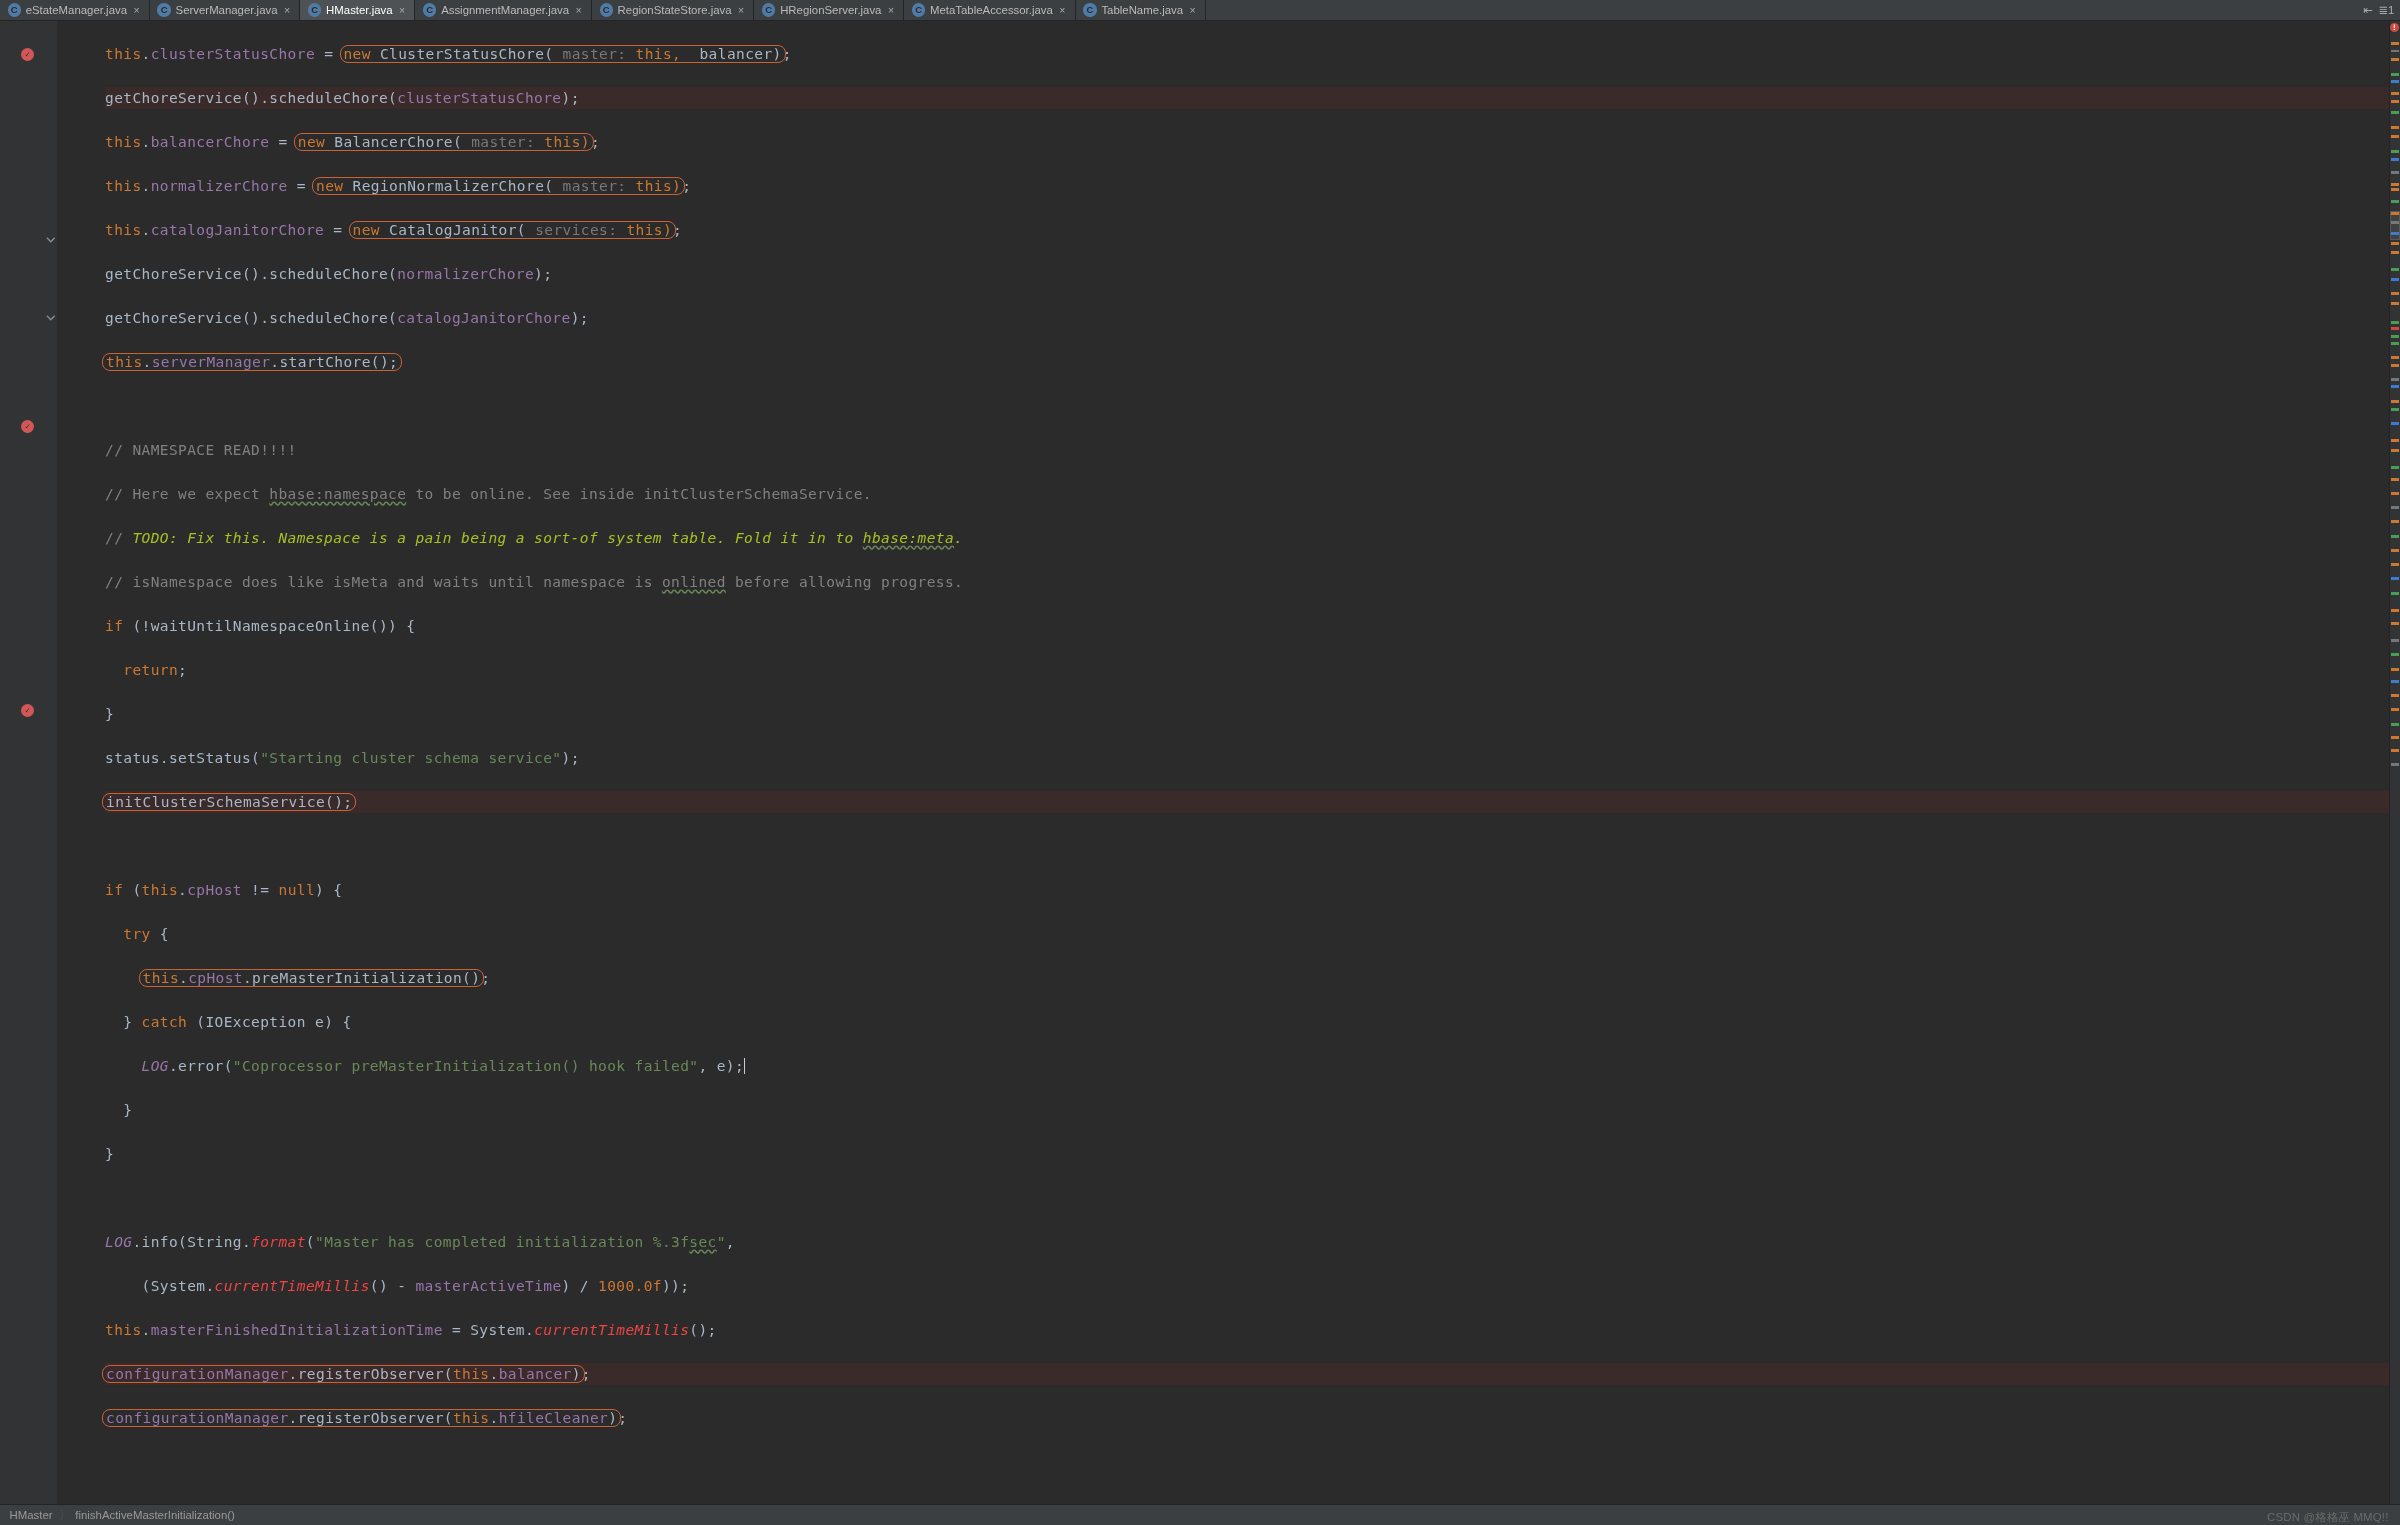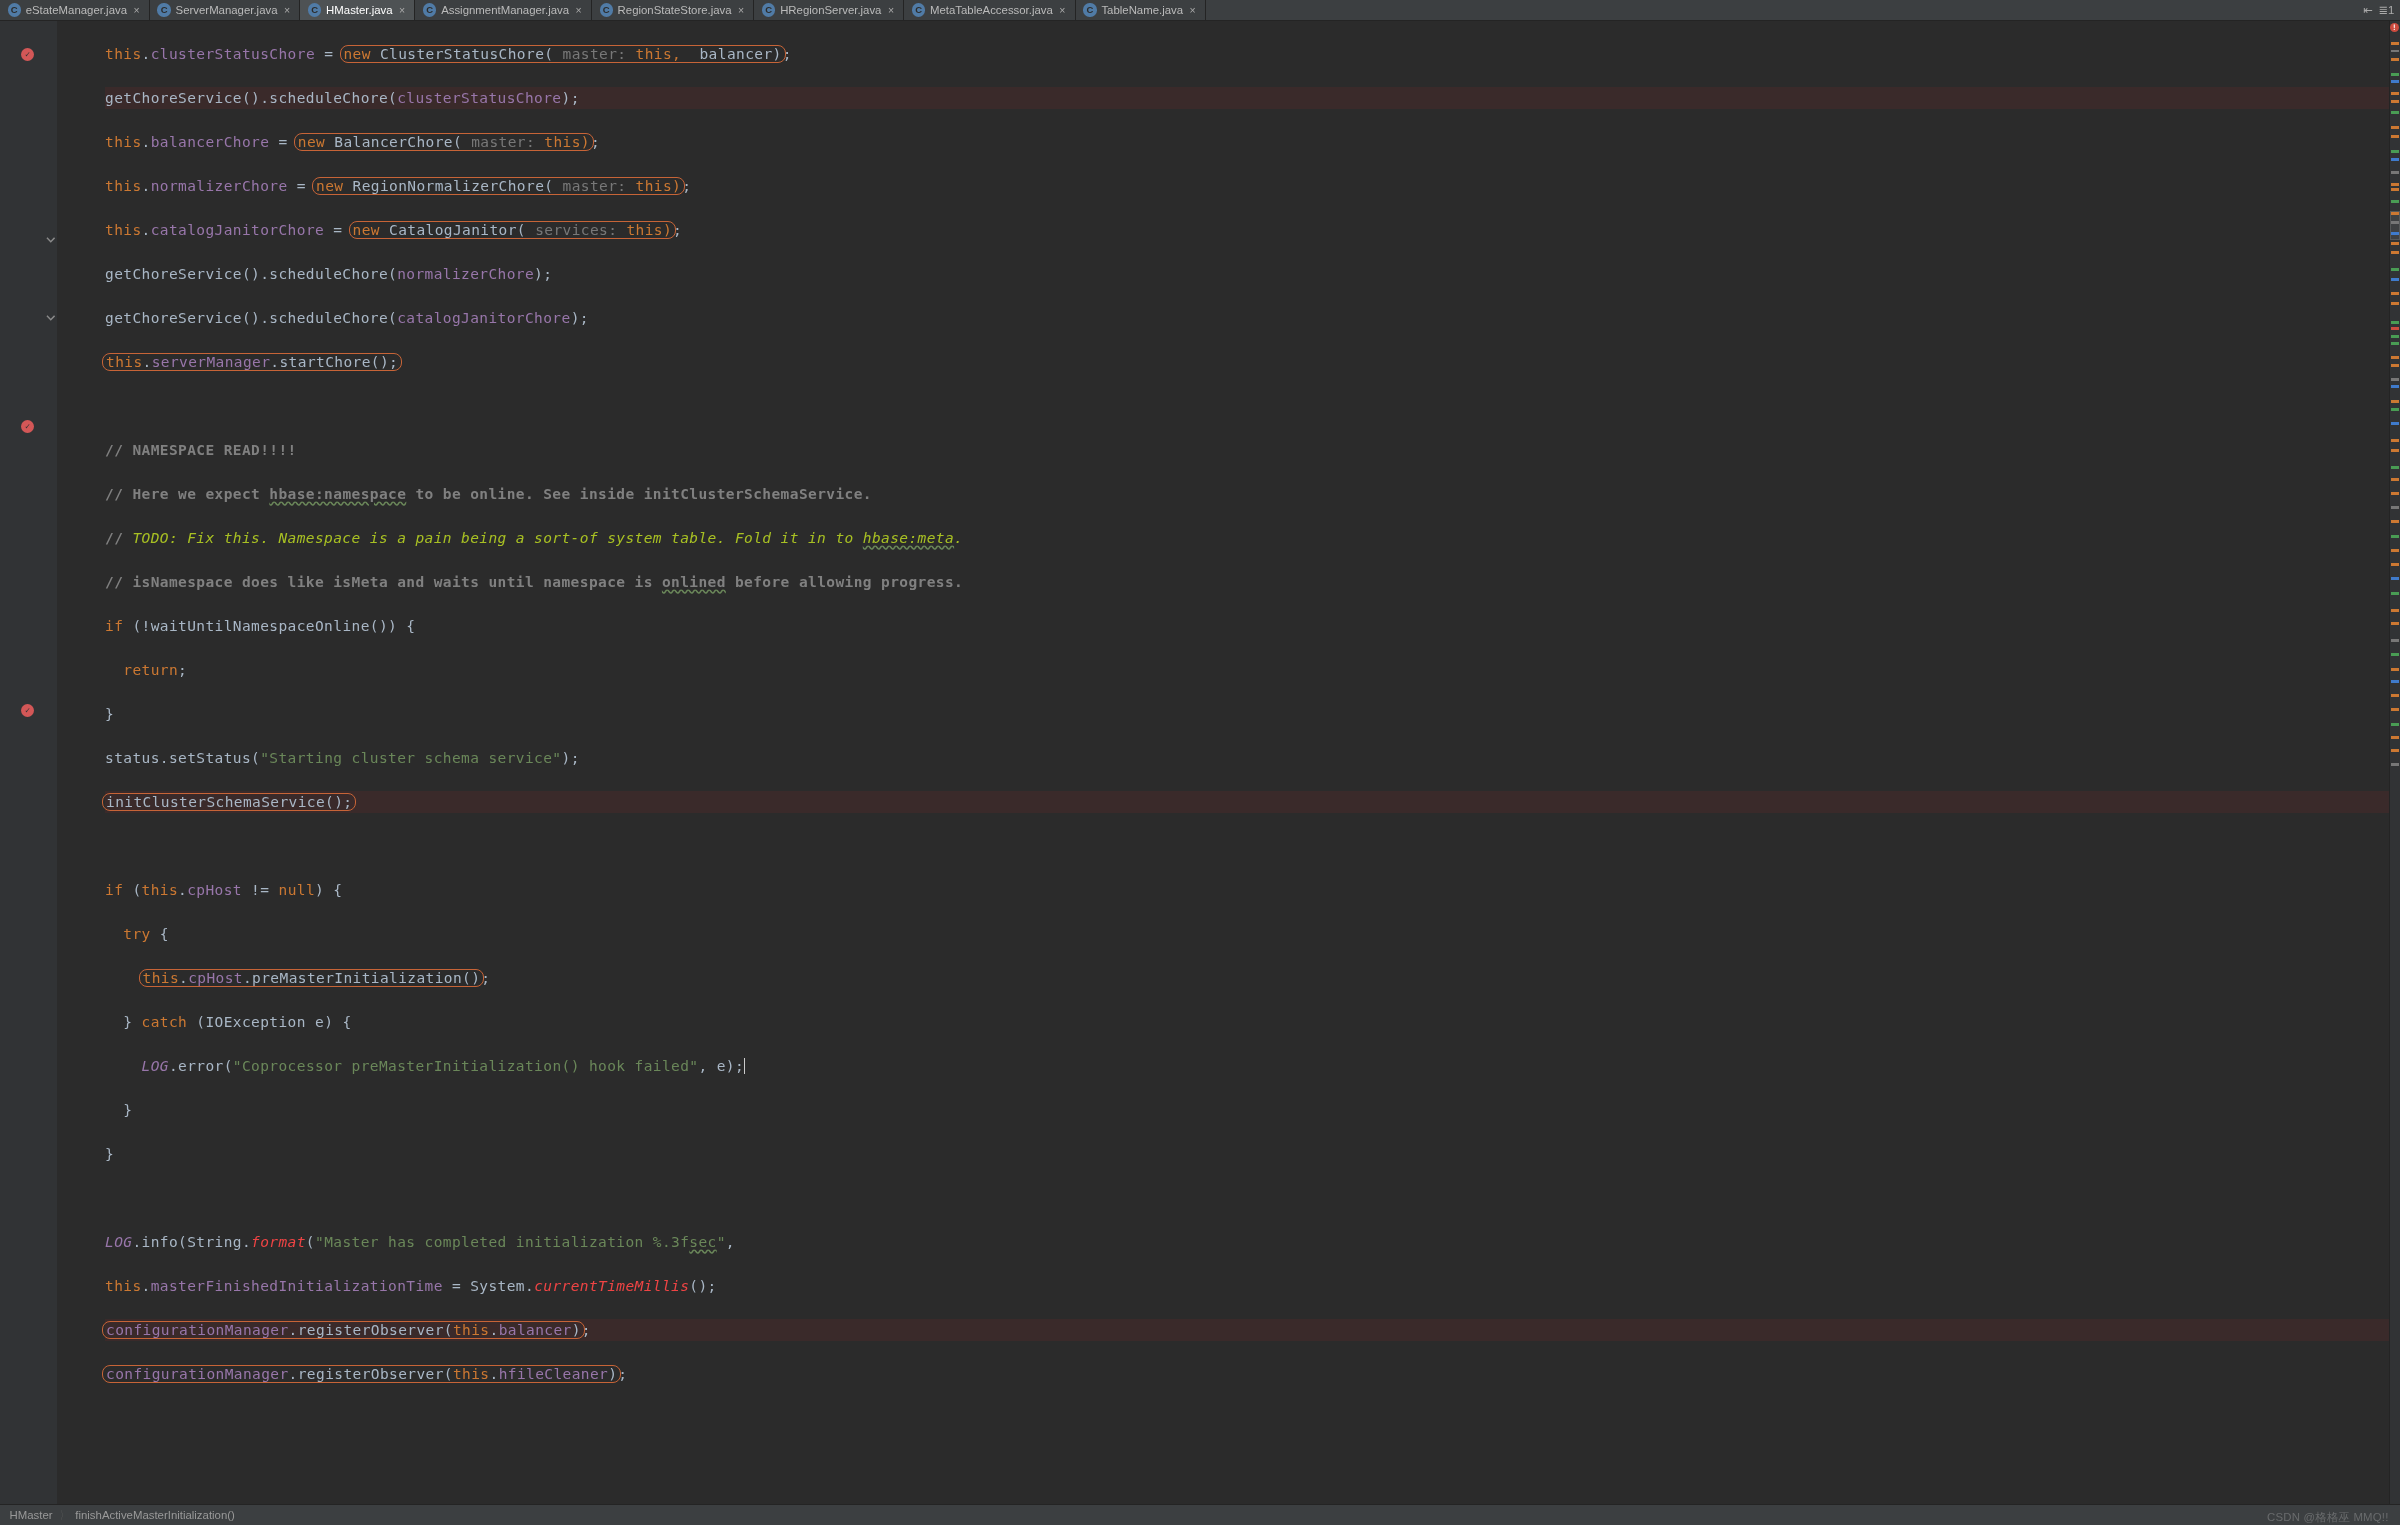--- a/index.html
+++ b/index.html
@@ -79,21 +79,21 @@
 .code-line.hl { background: #3a2a2a; }
 .box {
   border:1.9px solid #c76437;
   border-radius:8px;
   padding:0 2.9px;
   margin:12px -2.9px;
 }
 .k   { color:#cc7832; }
 .fld { color:#9876aa; }
 .str { color:#6a8759; }
-.cmt { color:#808080;font-weight:bold; }
+.cmt { color:#808080; }
 .todo{ color:#a8c023; font-style:italic;}
 .typo{ text-decoration: wavy underline #6a8759; text-underline-offset:1.9px;}
 .hint{ color:#787878; }
 .stat{ color:#ef4444; font-style:italic;}
 .it  { font-style:italic; }
 .new { color:#cc7832; }
 .caret::after{content:"";border-left:1px solid #ccc;position:relative;top:0;}
 .minimap {
   width:11.4px;
   background:#313335;
@@ -242,20 +242,21 @@
 <div class="code-line"></div>
 <div class="code-line"><span class="k">if</span><span> (</span><span class="k">this</span><span>.</span><span class="fld">cpHost</span><span> != </span><span class="k">null</span><span>) {</span></div>
 <div class="code-line">  <span class="k">try</span><span> {</span></div>
 <div class="code-line">    <span class="box"><span class="k">this</span><span>.</span><span class="fld">cpHost</span><span>.preMasterInitialization()</span></span><span>;</span></div>
 <div class="code-line">  <span>} </span><span class="k">catch</span><span> (IOException e) {</span></div>
 <div class="code-line">    <span class="fld it">LOG</span><span>.error(</span><span class="str">"Coprocessor preMasterInitialization() hook failed"</span><span>, e);</span><span class="caret"></span></div>
 <div class="code-line">  <span>}</span></div>
 <div class="code-line"><span>}</span></div>
 <div class="code-line"></div>
 <div class="code-line"><span class="fld it">LOG</span><span>.info(String.</span><span class="stat">format</span><span>(</span><span class="str">"Master has completed initialization %.3f</span><span class="str typo">sec</span><span class="str">"</span><span>,</span></div>
+<div class="code-line">    <span>(System.</span><span class="stat">currentTimeMillis</span><span>() - </span><span class="fld">masterActiveTime</span><span>) / </span><span class="k">1000.0f</span><span>));</span></div>
 <div class="code-line"><span class="k">this</span><span>.</span><span class="fld">masterFinishedInitializationTime</span><span> = System.</span><span class="stat">currentTimeMillis</span><span>();</span></div>
 <div class="code-line hl"><span class="box"><span class="fld">configurationManager</span><span>.registerObserver(</span><span class="k">this</span><span>.</span><span class="fld">balancer</span><span>)</span></span><span>;</span></div>
 <div class="code-line"><span class="box"><span class="fld">configurationManager</span><span>.registerObserver(</span><span class="k">this</span><span>.</span><span class="fld">hfileCleaner</span><span>)</span></span><span>;</span></div>
 
 
   </div>
 
   <div class="minimap">
     <div class="mm-err">!</div>
     <div class="mm-band mm-y" style="top:21px"></div>

